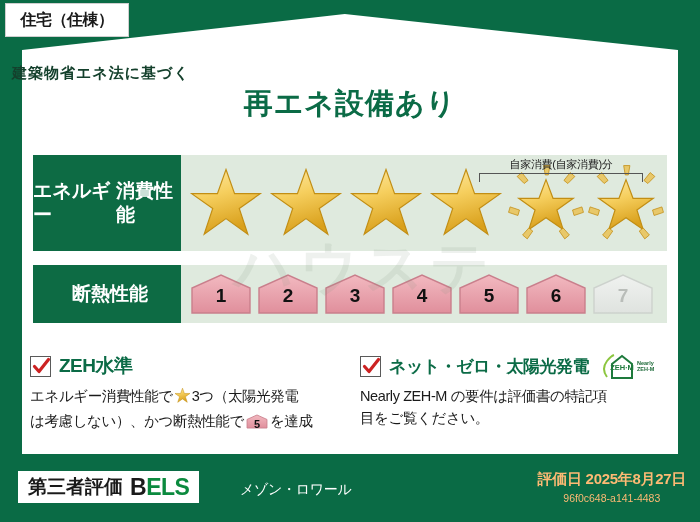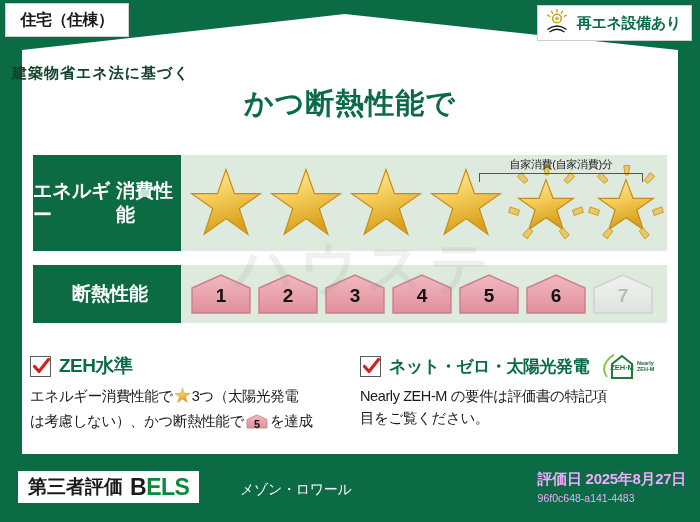--- a/index.html
+++ b/index.html
@@ -225,57 +225,39 @@
   .bels-box .bels .els { color: #0b8a3e; }
   .bldg-name {
     position: absolute;
     left: 240px; top: 21px;
     font-size: 14px; color: #ffffff;
     letter-spacing: -0.3px;
   }
   .eval {
     position: absolute;
     right: 14px; top: 10px;
-    text-align: left; color: #f0abfc;
+    text-align: center; color: #fdba74;
   }
   .eval .line1 { font-size: 15px; font-weight: bold; letter-spacing: -0.3px; }
   .eval .line2 { font-size: 10.5px; margin-top: 3px; letter-spacing: 0px; }
 </style>
 </head>
 <body>
 
 <div id="label">
 
   <div class="panel"></div>
 
   <div class="cat-tag">
     <span>住宅（住棟）</span>
   </div>
 
-  <div class="renew-badge">
-    <span>
-      <svg width="26" height="26" viewBox="0 0 26 26">
-        <g stroke="#c9a227" stroke-width="1.4" stroke-linecap="round">
-          <line x1="13" y1="1.5" x2="13" y2="4"></line>
-          <line x1="7.5" y1="3.2" x2="8.7" y2="5.4"></line>
-          <line x1="18.5" y1="3.2" x2="17.3" y2="5.4"></line>
-          <line x1="3.6" y1="7.2" x2="5.8" y2="8.4"></line>
-          <line x1="22.4" y1="7.2" x2="20.2" y2="8.4"></line>
-        </g>
-        <circle cx="13" cy="10.5" r="4.3" fill="none" stroke="#c9a227" stroke-width="1.6"></circle>
-        <path d="M11.2 10.5 h3.6 M13 8.6 v3.8" stroke="#c9a227" stroke-width="1.3"></path>
-        <path d="M3.5 21.5 Q13 14.5 22.5 21.5" fill="none" stroke="#1a1a1a" stroke-width="1.5"></path>
-        <path d="M5.5 24 Q13 18.5 20.5 24" fill="none" stroke="#1a1a1a" stroke-width="1.3"></path>
-      </svg>
-    </span>
-    <span class="txt">再エネ設備あり</span>
-  </div>
 
   <div class="title-sub">建築物省エネ法に基づく</div>
-  <div class="title-main">かつ断熱性能で</div>
+  <div class="title-main">再エネ設備あり</div>
 
   <div class="watermark">ハウステ</div>
 
   <div class="row row-energy">
     <div class="row-label">
       <div>エネルギー</div>
       <div>消費性能</div>
     </div>
     <div class="row-body">
 

